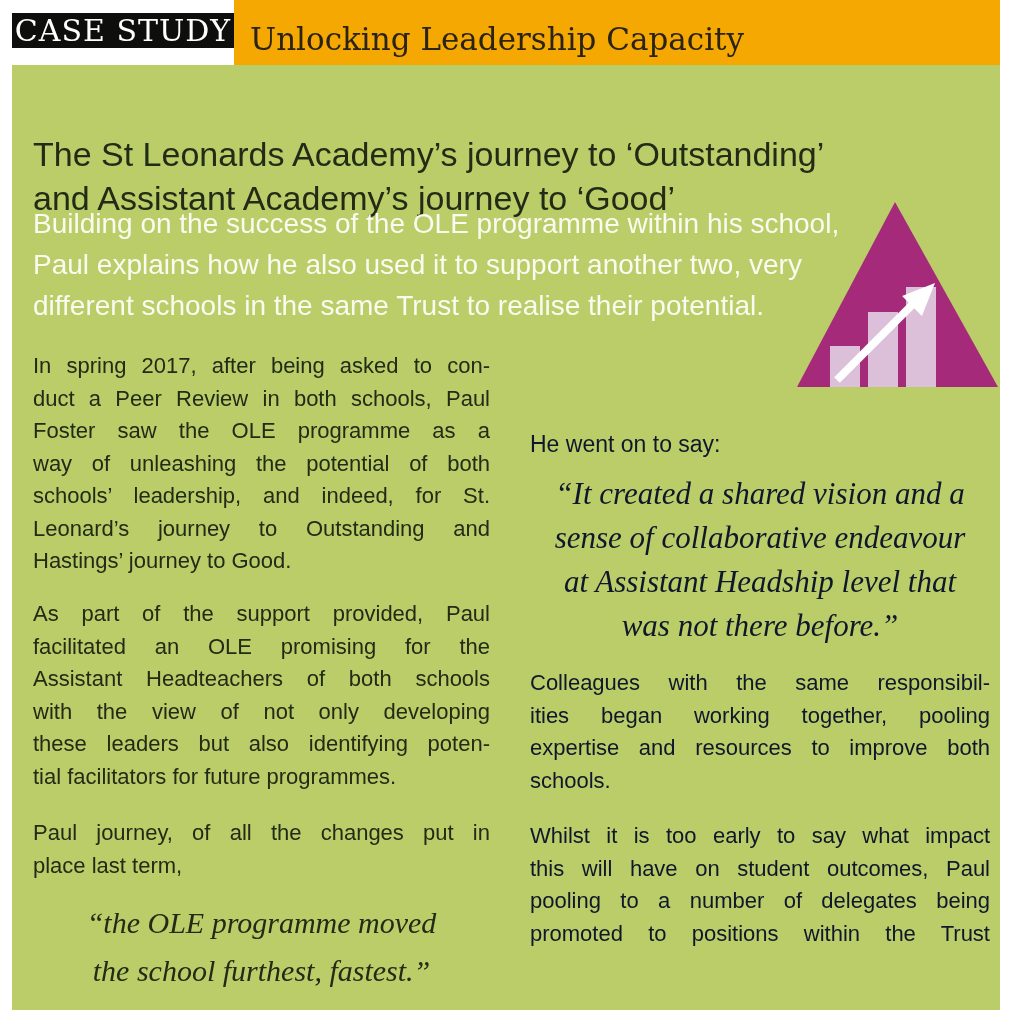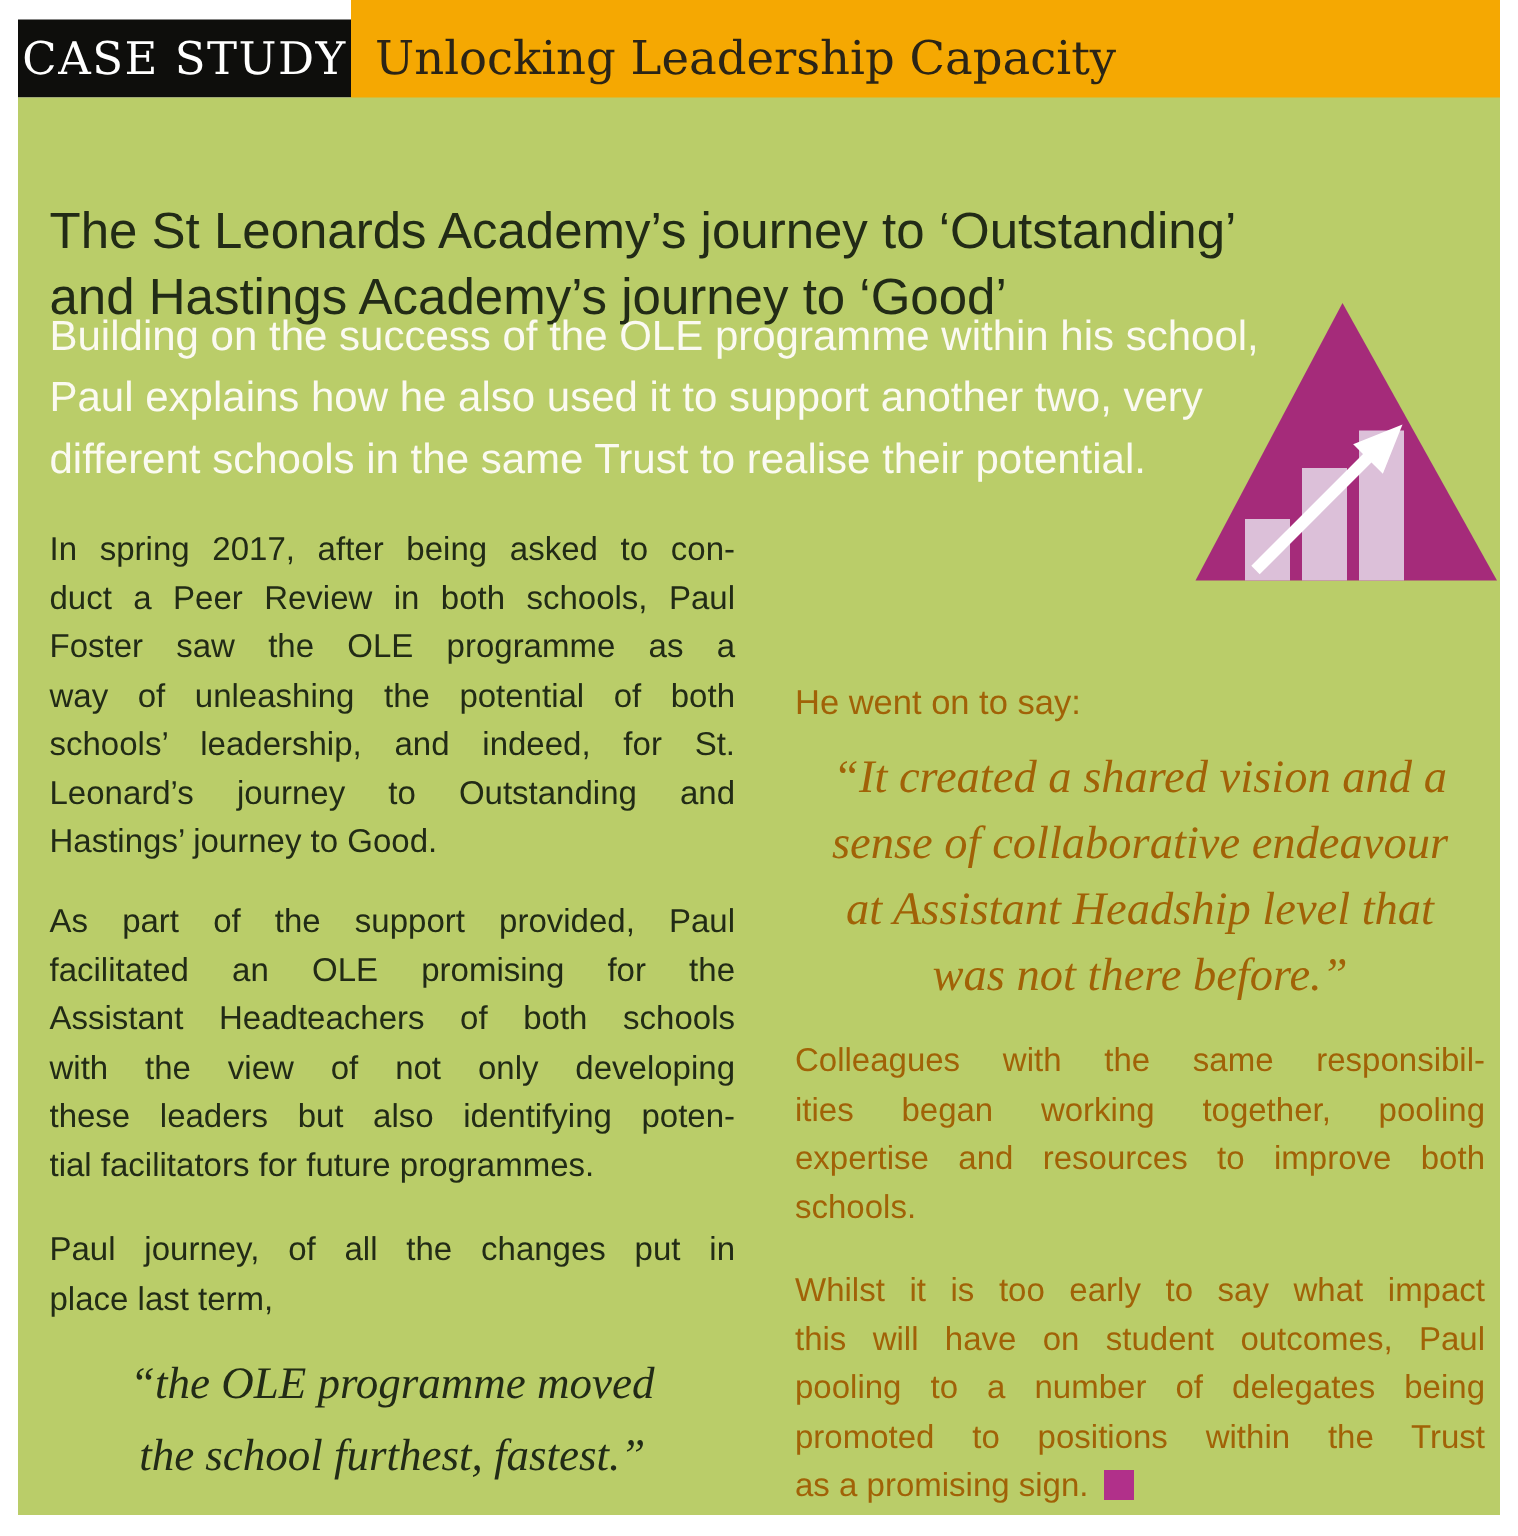--- a/index.html
+++ b/index.html
@@ -1,35 +1,35 @@
 <!DOCTYPE html>
 <html><head>
 <meta charset="utf-8">
 <style>
   html,body{margin:0;padding:0;}
   body{width:1012px;height:1024px;background:#ffffff;font-family:"Liberation Sans",sans-serif;}
   .page{position:relative;width:1012px;height:1024px;background:#ffffff;overflow:hidden;}
 
   
-  .badge{position:absolute;left:12px;top:13px;width:222px;height:52px;background:#0e0e0c;
+  .badge{position:absolute;left:12px;top:13px;width:222px;height:35px;background:#0e0e0c;
          display:flex;align-items:center;justify-content:center;}
   .badge span{color:#ffffff;font-family:"DejaVu Serif",serif;font-size:30px;letter-spacing:1px;}
   .orangebar{position:absolute;left:234px;top:0;width:766px;height:76px;background:#f5a802;}
   .orangebar .t{position:absolute;left:16px;top:13px;height:52px;display:flex;align-items:center;
          font-family:"DejaVu Serif",serif;font-size:31px;color:#2b2416;font-weight:500;}
 
   
   .green{position:absolute;left:12px;top:65px;width:988px;height:945px;background:#bacd69;}
 
   .abs{position:absolute;}
   .title{left:33px;top:84px;width:950px;color:#222b16;font-size:34px;line-height:44px;font-weight:500;margin-top:48px;}
   .intro{left:33px;top:203px;width:870px;color:#fbfaf1;font-size:28px;line-height:41px;}
 
   .leftcol{left:33px;width:457px;color:#222b16;}
-  .rightcol{left:530px;width:460px;color:#a16207;margin-top:24px;}
+  .rightcol{left:530px;width:460px;color:#0f172a;}
 
   .col-line{text-align:justify;text-align-last:justify;line-height:32.5px;font-size:22px;}
   .para .col-line:last-child{text-align-last:left;}
 
   .leadin{font-size:23px;line-height:32px;}
 
   .quoteL{font-family:"Liberation Serif",serif;font-style:italic;font-size:30px;line-height:48px;text-align:center;}
   .quoteR{font-family:"Liberation Serif",serif;font-style:italic;font-size:31px;line-height:44px;text-align:center;}
   .qline{white-space:nowrap;text-align:center;}
 
@@ -47,21 +47,21 @@
     <span>CASE STUDY</span>
   </div>
   <div class="orangebar">
     <div class="t">Unlocking Leadership Capacity</div>
   </div>
 
   <div class="green"></div>
 
   <div class="abs title">
       <div class="tline">The St Leonards Academy’s journey to ‘Outstanding’</div>
-      <div class="tline">and Hastings Academy’s journey to ‘Good’</div>
+      <div class="tline">and Assistant Academy’s journey to ‘Good’</div>
     </div>
 
   <div class="abs intro">
       <div class="iline">Building on the success of the OLE programme within his school,</div>
       <div class="iline">Paul explains how he also used it to support another two, very</div>
       <div class="iline">different schools in the same Trust to realise their potential.</div>
     </div>
 
   <svg class="tri" width="205" height="190" viewBox="0 0 205 190">
     <polygon points="100,2 2,187 203,187" fill="#a52b7a"></polygon>
@@ -121,18 +121,15 @@
       <div class="col-line">schools.</div>
     </div>
 
   <div class="abs rightcol" style="top:820px">
     <div>
         <div class="col-line">Whilst it is too early to say what impact</div>
         <div class="col-line">this will have on student outcomes, Paul</div>
         <div class="col-line">pooling to a number of delegates being</div>
         <div class="col-line">promoted to positions within the Trust</div>
       </div>
-    <div class="lastline">
-      <span>as a promising sign.</span><span class="endsq"></span>
-    </div>
   </div>
 
 </div>
 
 </body></html>

